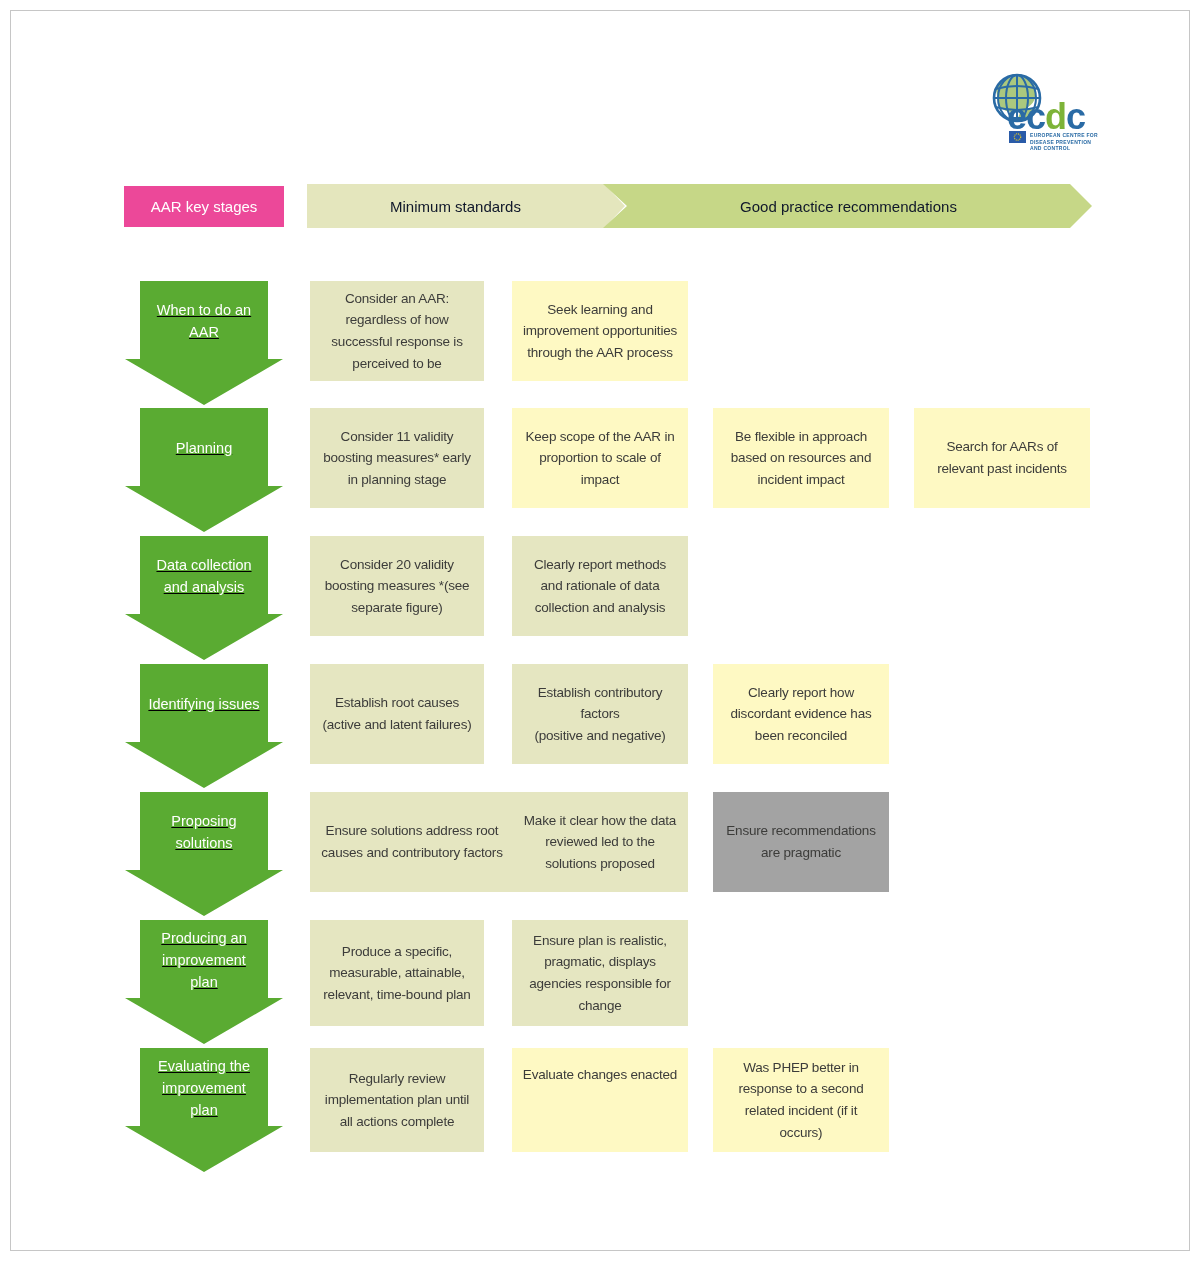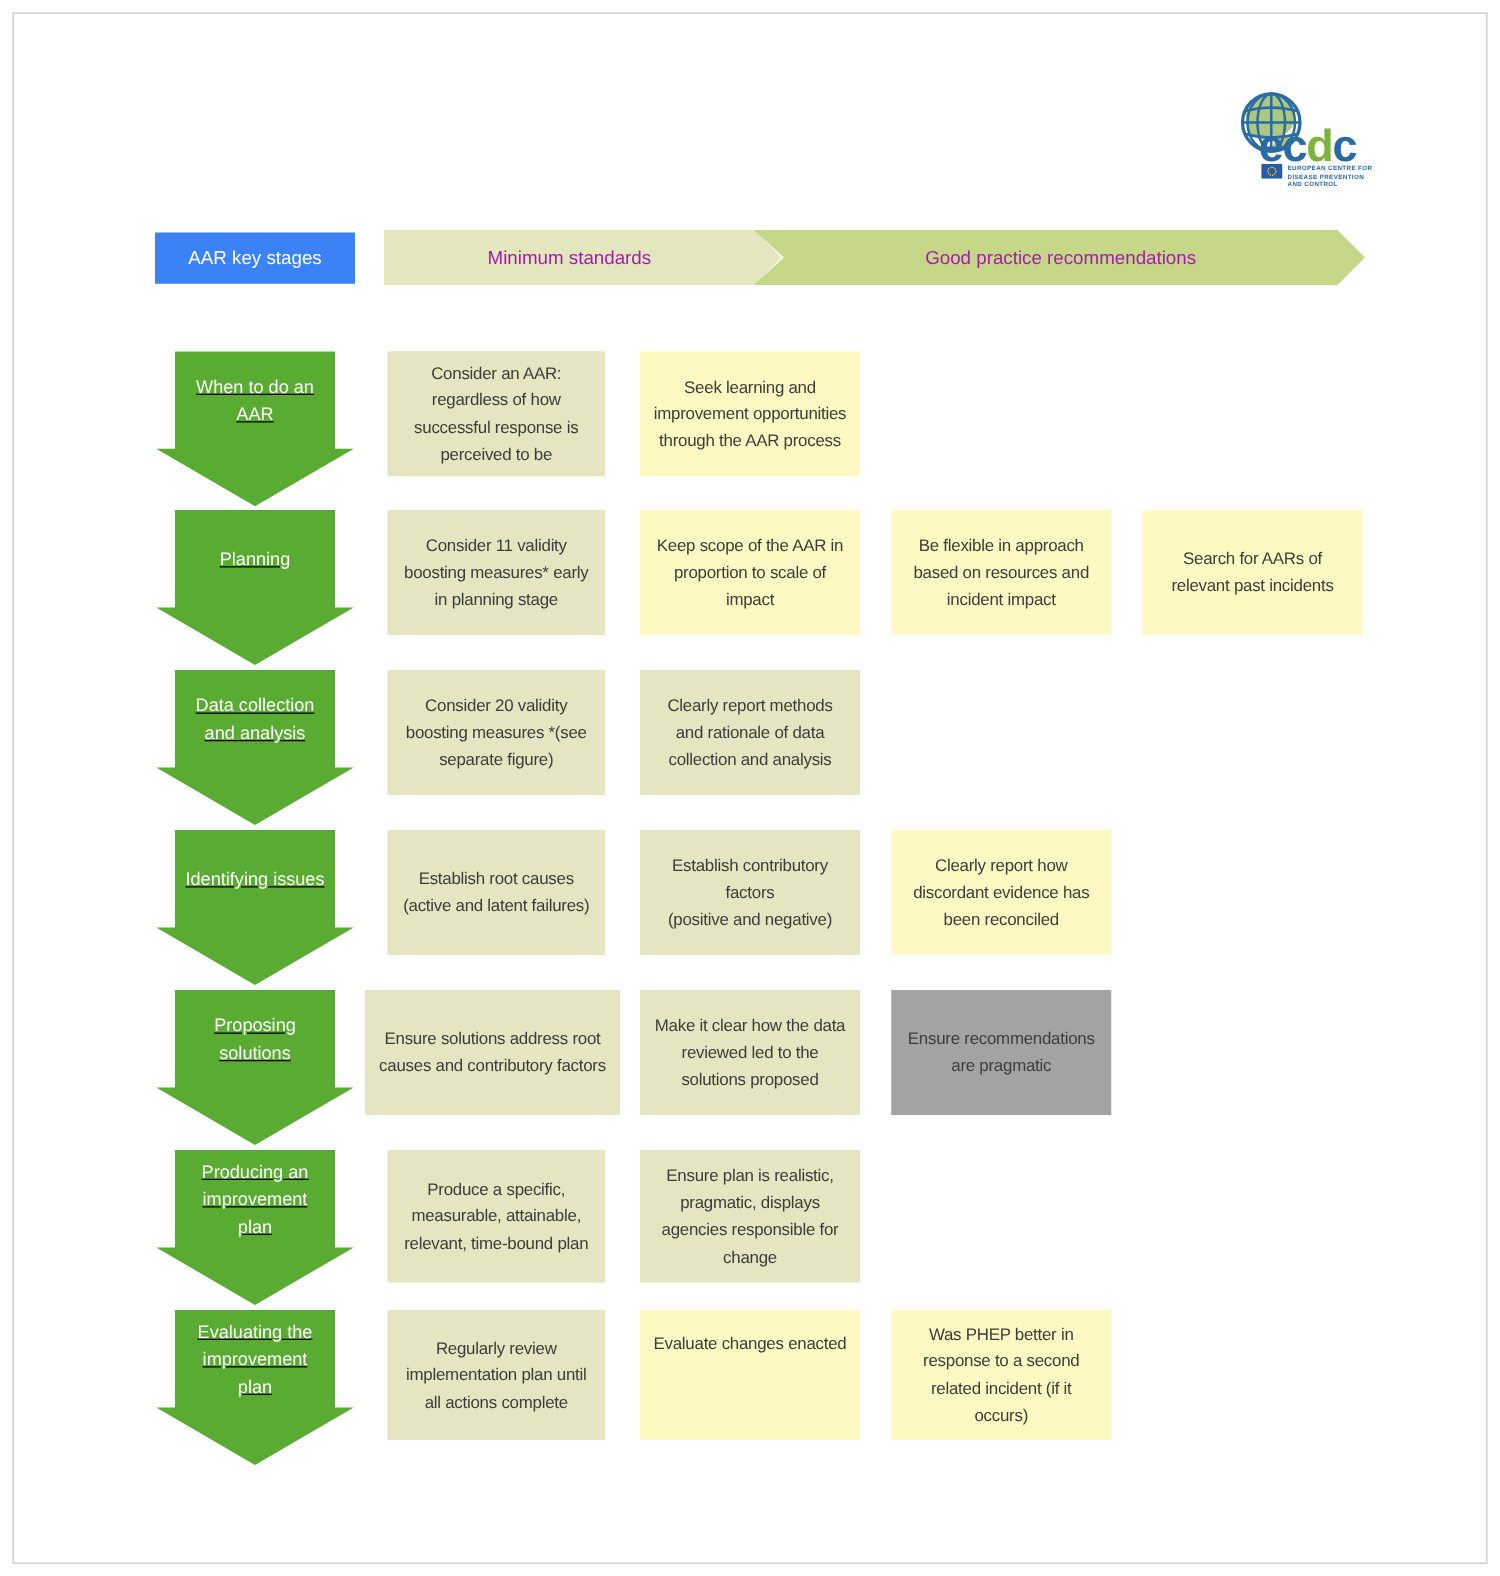--- a/index.html
+++ b/index.html
@@ -23,26 +23,26 @@
   .logo-bottom{position:absolute;left:24px;top:71px;display:flex;align-items:flex-start;gap:4px;}
   .eu-flag{width:17px;height:12px;flex:0 0 auto;}
   .logo-caption{
     font-size:5px;line-height:1.3;font-weight:bold;color:#2a6ba5;
     letter-spacing:.3px;white-space:pre-line;padding-top:1px;
   }
 
   
   .keystage-head{
     position:absolute;left:124px;top:186px;width:160px;height:41px;
-    background:#3b82f6;color:#ffffff;display:flex;align-items:center;justify-content:center;
+    background:#ec4899;color:#ffffff;display:flex;align-items:center;justify-content:center;
     font-size:15px;
   }
   .chev{
     position:absolute;top:184px;height:44px;display:flex;align-items:center;justify-content:center;
-    font-size:15px;color:#a21caf;
+    font-size:15px;color:#0f172a;
   }
   .chev-light{
     left:307px;width:318px;background:#e4e6bd;
     clip-path:polygon(0 0,calc(100% - 21px) 0,100% 50%,calc(100% - 21px) 100%,0 100%);
     padding-right:21px;box-sizing:border-box;
   }
   .chev-green{
     left:603px;width:489px;background:#c6d787;
     clip-path:polygon(0 0,calc(100% - 22px) 0,100% 50%,calc(100% - 22px) 100%,0 100%,24px 50%);
     padding-left:24px;padding-right:22px;box-sizing:border-box;
@@ -176,21 +176,21 @@
 
   <div class="box cream" style="left:310px;top:664px;width:174px;height:100px">
       <span>Establish root causes (active and latent failures)</span>
     </div>
   <div class="box cream" style="left:512px;top:664px;width:176px;height:100px;white-space:pre-line"><span>Establish contributory factors
 (positive and negative)</span></div>
   <div class="box green" style="left:713px;top:664px;width:176px;height:100px">
       <span>Clearly report how discordant evidence has been reconciled</span>
     </div>
 
-  <div class="box cream" style="left:292px;top:792px;width:204px;height:100px">
+  <div class="box cream" style="left:310px;top:792px;width:204px;height:100px">
       <span>Ensure solutions address root causes and contributory factors</span>
     </div>
   <div class="box cream" style="left:512px;top:792px;width:176px;height:100px">
       <span>Make it clear how the data reviewed led to the solutions proposed</span>
     </div>
   <div class="box lightgreen" style="left:713px;top:792px;width:176px;height:100px">
       <span>Ensure recommendations are pragmatic</span>
     </div>
 
   <div class="box cream" style="left:310px;top:920px;width:174px;height:106px">

